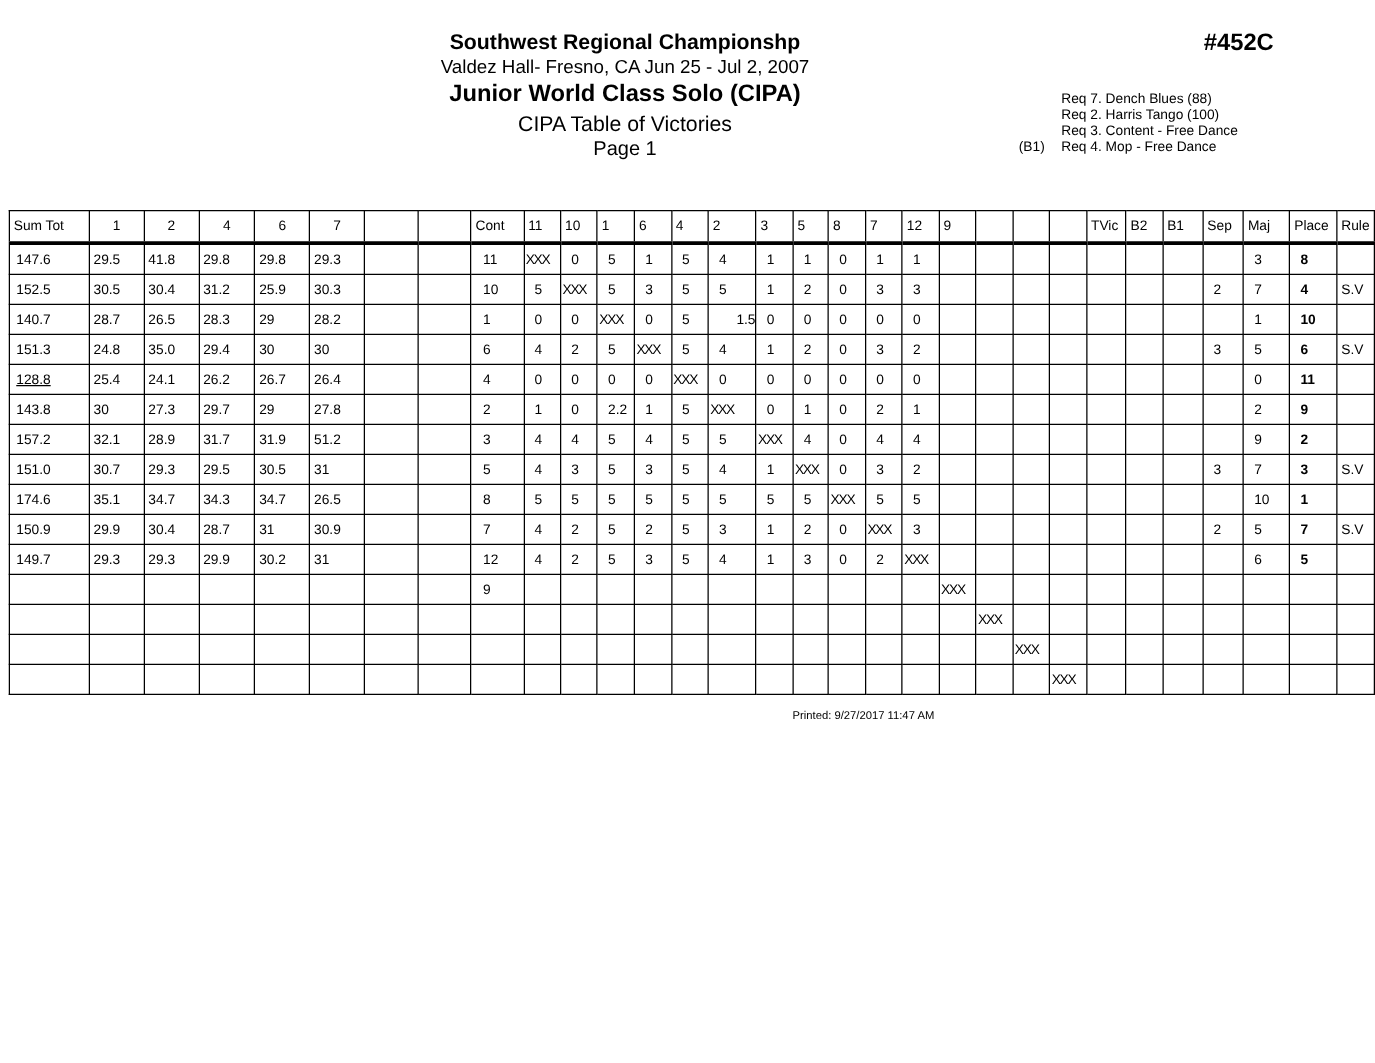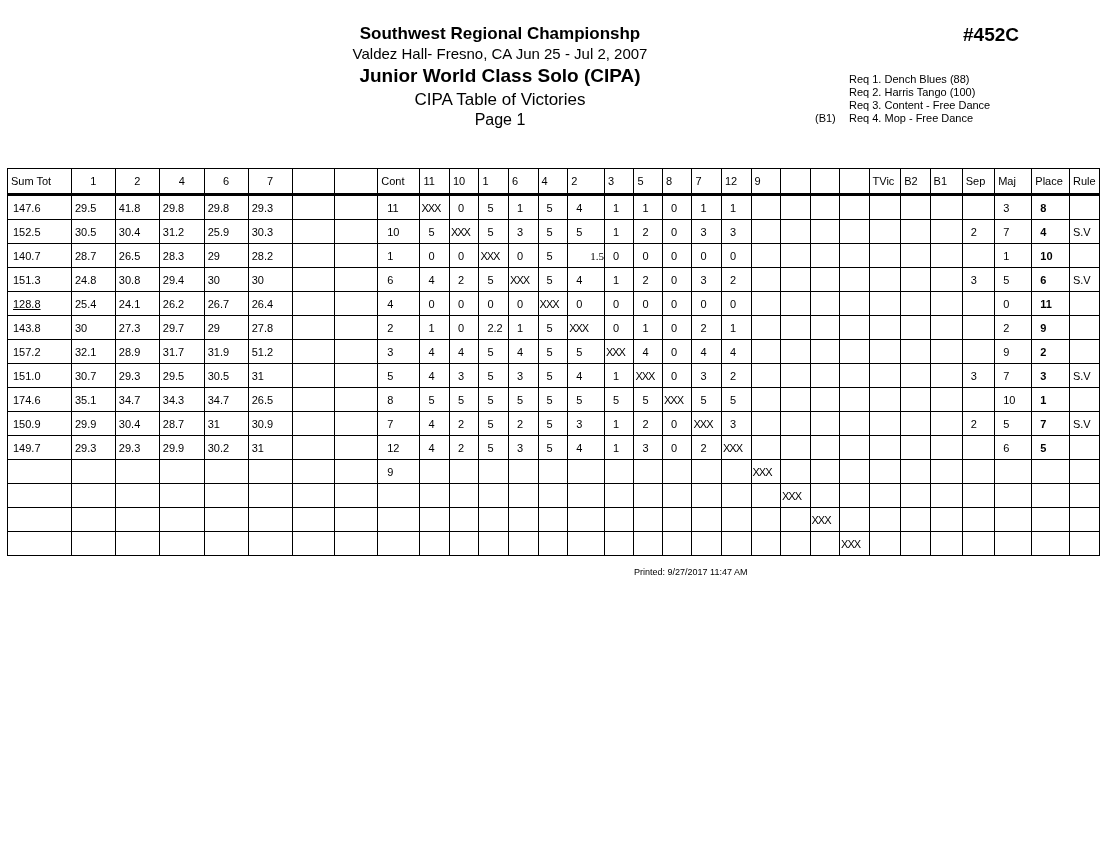--- a/index.html
+++ b/index.html
@@ -26,21 +26,21 @@
 <body>
 
 <div class="hdr" id="t1">Southwest Regional Championshp</div>
 <div class="hdr" id="t2">Valdez Hall- Fresno, CA  Jun 25 - Jul 2, 2007</div>
 <div class="hdr" id="t3">Junior World Class Solo (CIPA)</div>
 <div class="hdr" id="t4">CIPA Table of Victories</div>
 <div class="hdr" id="t5">Page 1</div>
 <div id="code">#452C</div>
 
 <div id="reqs">
-  <div class="req"><span class="pre"></span><span>Req  1.  Dench Blues (88)</span></div>
+  <div class="req"><span class="pre"></span><span>Req  7.  Dench Blues (88)</span></div>
   <div class="req"><span class="pre"></span><span>Req  2.  Harris Tango (100)</span></div>
   <div class="req"><span class="pre"></span><span>Req  3.  Content - Free Dance</span></div>
   <div class="req"><span class="pre">(B1)</span><span>Req  4.  Mop - Free Dance</span></div>
 </div>
 
 <table id="vtable">
   <colgroup id="cols">
       <col style="width: 65px;">
       <col style="width: 45px;">
       <col style="width: 45px;">
@@ -181,42 +181,42 @@
         <td class="">29</td>
         <td class="">28.2</td>
         <td class=""></td>
         <td class=""></td>
         <td class="" style="padding-left: 9px;">1</td>
         <td class="" style="padding-left: 8px;">0</td>
         <td class="" style="padding-left: 8px;">0</td>
         <td class="xxx">XXX</td>
         <td class="" style="padding-left: 8px;">0</td>
         <td class="" style="padding-left: 8px;">5</td>
-        <td class="" style="padding-left: 22px; font-family: Liberation Serif, serif;">1.5</td>
+        <td class="" style="padding-left: 22px;">1.5</td>
         <td class="" style="padding-left: 8px;">0</td>
         <td class="" style="padding-left: 8px;">0</td>
         <td class="" style="padding-left: 8px;">0</td>
         <td class="" style="padding-left: 8px;">0</td>
         <td class="" style="padding-left: 8px;">0</td>
         <td class="" style="padding-left: 8px;"></td>
         <td class="" style="padding-left: 8px;"></td>
         <td class="" style="padding-left: 8px;"></td>
         <td class="" style="padding-left: 8px;"></td>
         <td class=""></td>
         <td class=""></td>
         <td class=""></td>
         <td class="" style="padding-left: 8px;"></td>
         <td class="" style="padding-left: 8px;">1</td>
         <td class="b" style="padding-left: 8px;">10</td>
         <td class=""></td>
       </tr>
       <tr>
         <td class="" style="padding-left: 5px;">151.3</td>
         <td class="">24.8</td>
-        <td class="">30.8</td>
+        <td class="">35.0</td>
         <td class="">29.4</td>
         <td class="">30</td>
         <td class="">30</td>
         <td class=""></td>
         <td class=""></td>
         <td class="" style="padding-left: 9px;">6</td>
         <td class="" style="padding-left: 8px;">4</td>
         <td class="" style="padding-left: 8px;">2</td>
         <td class="" style="padding-left: 8px;">5</td>
         <td class="xxx">XXX</td>

